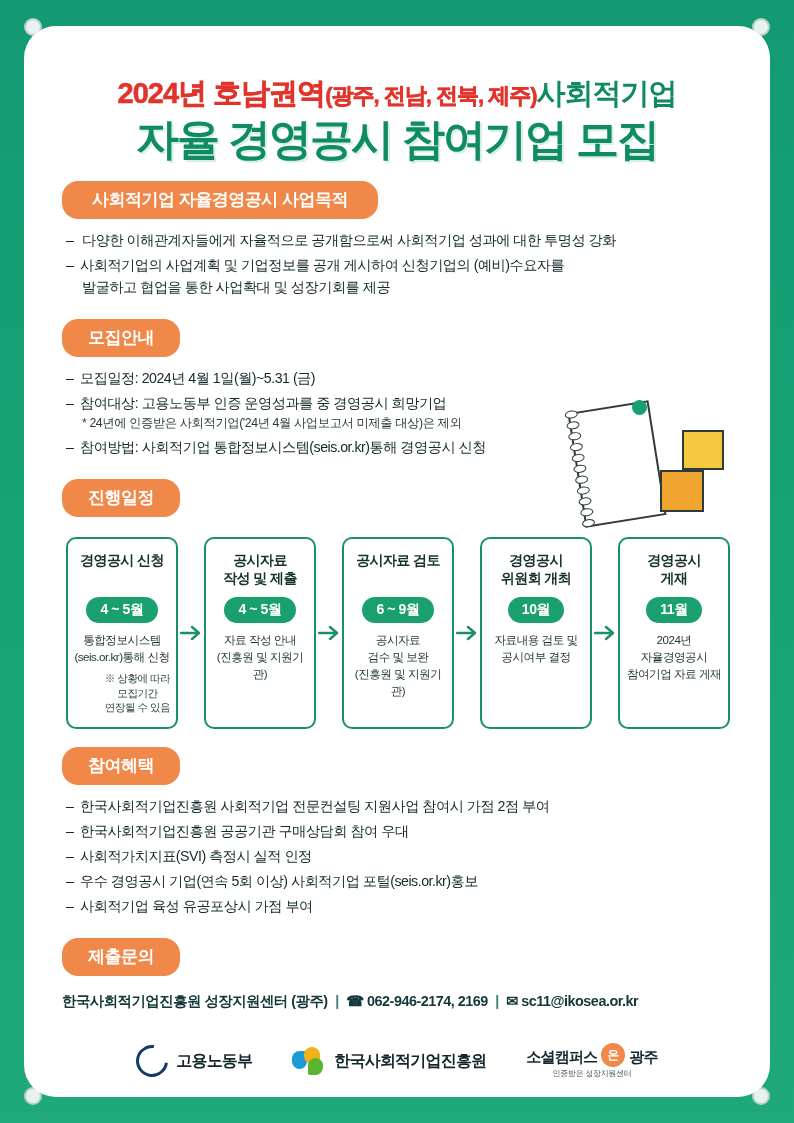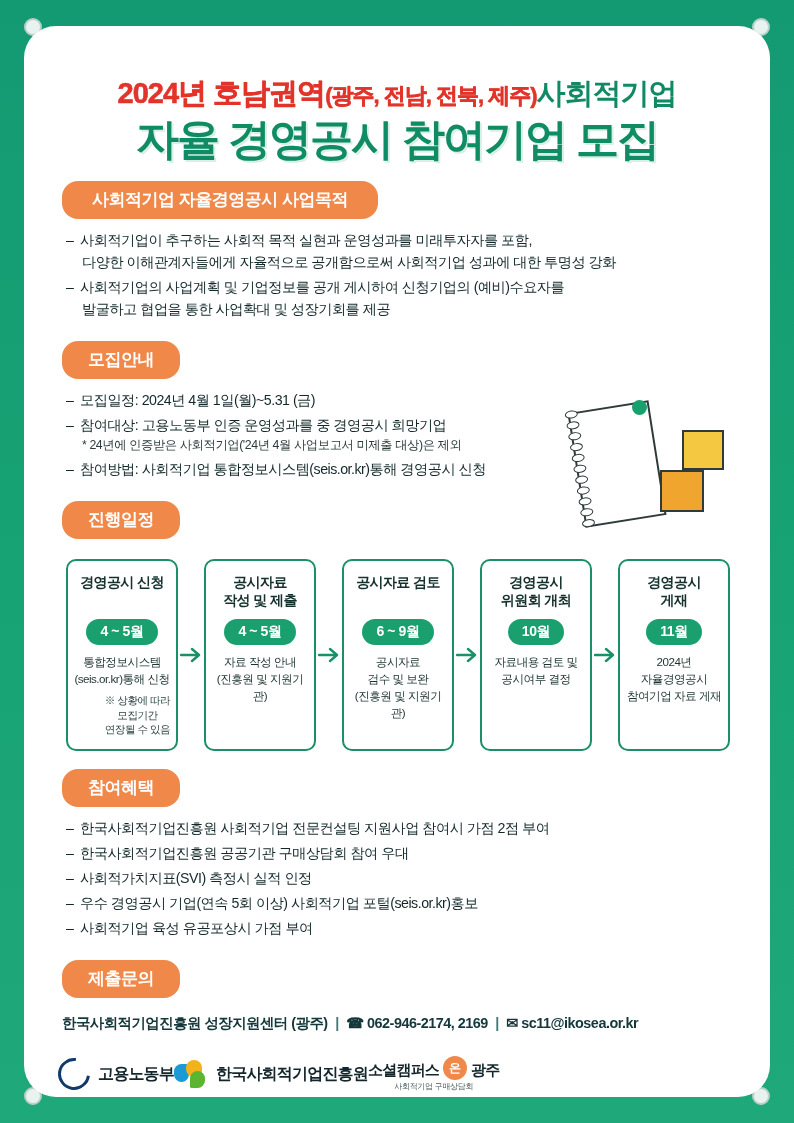--- a/index.html
+++ b/index.html
@@ -249,22 +249,23 @@
     margin: 6px 0 0 4px;
     letter-spacing: -0.5px;
     font-weight: bold;
   }
   .contact .sep { color: #3c7d74; margin: 0 4px; }
 
   
   .footer {
     display: flex;
     align-items: center;
-    justify-content: flex-start;
-    margin-top: 23px;
+    justify-content: center;
+    gap: 40px;
+    margin-top: 32px;
   }
   .logo {
     display: flex;
     align-items: center;
     gap: 8px;
   }
   .logo-text {
     font-size: 16px;
     font-weight: bold;
     color: #13262b;
@@ -332,21 +333,20 @@
         <span class="t-red">2024년 호남권역</span><span class="t-red t-small">(광주, 전남, 전북, 제주)</span><span class="t-green">사회적기업</span>
       </div>
       <div class="title-line2">자율 경영공시 참여기업 모집</div>
     </div>
 
     
     <div class="sec-head wide">사회적기업 자율경영공시 사업목적</div>
     <ul class="body-list">
       <li>
         <span class="dash">–</span>
-        <span>사회적기업이 추구하는 사회적 목적 실현과 운영성과를 미래투자자를 포함,</span>
         <span class="cont">다양한 이해관계자들에게 자율적으로 공개함으로써 사회적기업 성과에 대한 투명성 강화</span>
       </li>
       <li>
         <span class="dash">–</span>
         <span>사회적기업의 사업계획 및 기업정보를 공개 게시하여 신청기업의 (예비)수요자를</span>
         <span class="cont">발굴하고 협업을 통한 사업확대 및 성장기회를 제공</span>
       </li>
     </ul>
 
     
@@ -496,19 +496,19 @@
           </span>
         <span class="logo-text">한국사회적기업진흥원</span>
       </div>
       <div class="logo">
         <div>
           <div class="campus-wrap">
             <span class="logo-text small">소셜캠퍼스</span>
             <span class="campus-mark">온</span>
             <span class="logo-text small">광주</span>
           </div>
-          <span class="logo-sub">사회적기업 구매상담회</span>
+          <span class="logo-sub">인증받은 성장지원센터</span>
         </div>
       </div>
     </div>
 
   </div>
 </div>
 
 </body></html>

